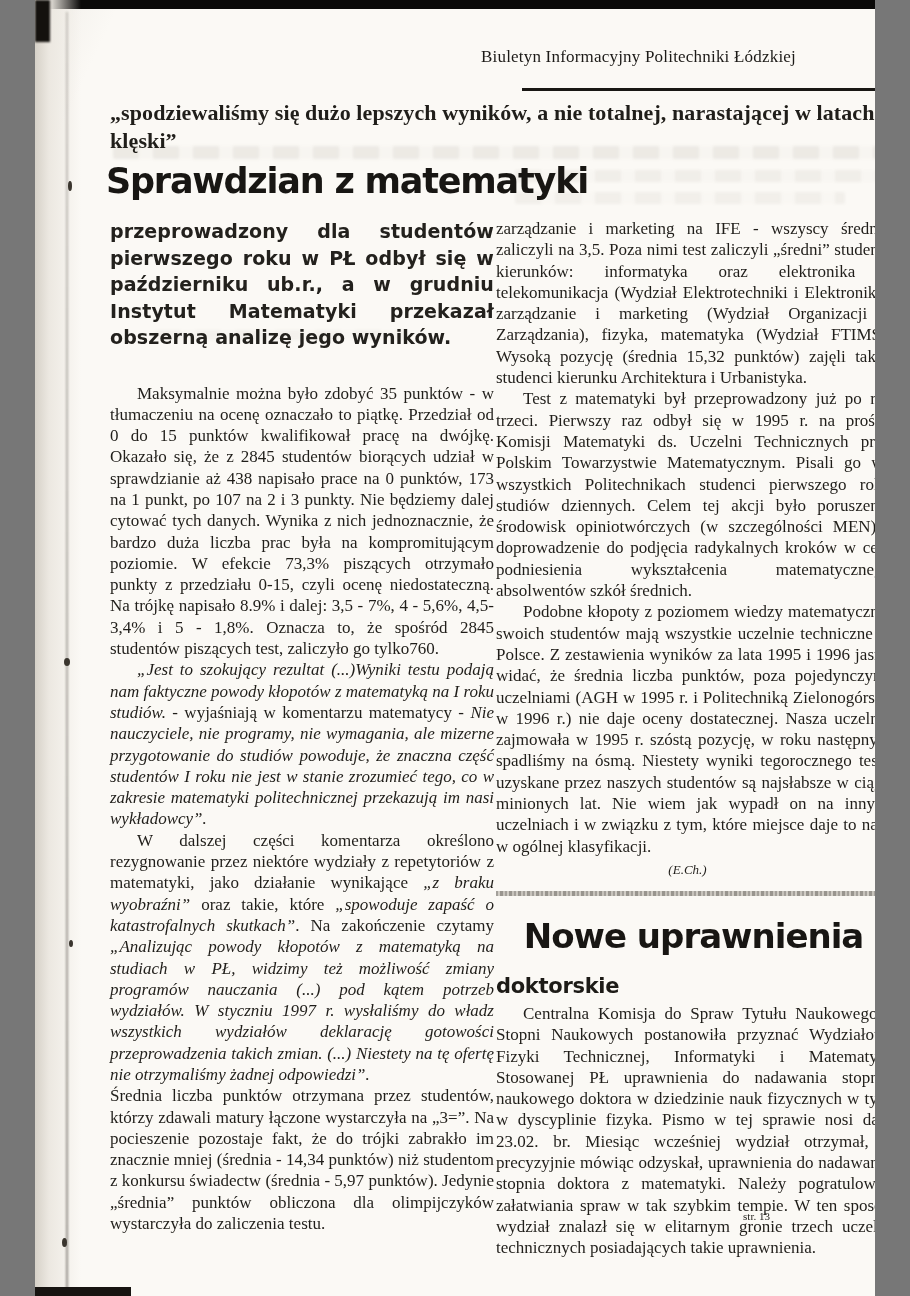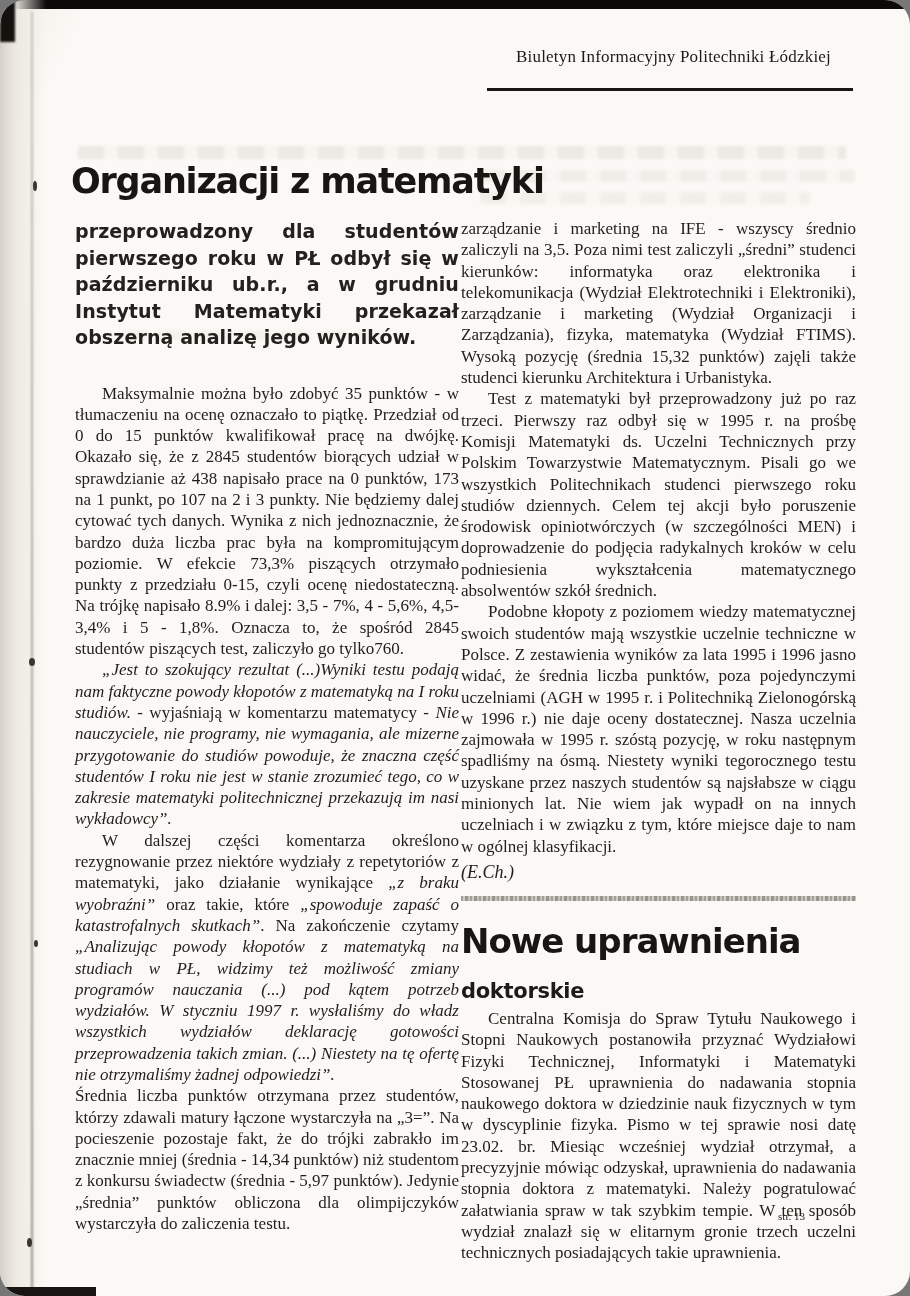--- a/index.html
+++ b/index.html
@@ -1,24 +1,23 @@
 <!DOCTYPE html>
 <html lang="pl"><head>
 <meta charset="utf-8">
 <style>
   html,body { margin:0; padding:0; background:#777; }
   .sheet {
-    position:relative; width:910px; height:1296px; margin:0 auto;
+    position:relative; width:840px; height:1296px; margin:0 auto;
     background:
       linear-gradient(115deg, rgba(210,204,194,0.25) 0%, rgba(250,248,244,0) 6%),
       linear-gradient(0deg, #fbf9f5, #fbf9f5);
     overflow:hidden;
     font-family:"Liberation Serif", serif;
     color:#201e1a;
-    border-radius:25px;
   }
   
   .topbar { position:absolute; top:0; left:0; right:0; height:9px; background:#0b0a09; }
   .corner-tl { position:absolute; top:0; left:0; width:15px; height:42px; background:#14110e; filter:blur(1px); }
   .edge-shade { position:absolute; left:0; top:0; bottom:0; width:46px;
     background:linear-gradient(90deg,#d6d1c8 0px,#ece8e1 14px,rgba(251,249,245,0) 46px); }
   .crease { position:absolute; left:31px; top:12px; bottom:0; width:2px;
     background:linear-gradient(180deg, rgba(95,90,82,.30), rgba(70,64,57,.55)); filter:blur(1.2px); }
   .speck { position:absolute; background:#3a352e; border-radius:50%; filter:blur(.5px); }
   .corner-bl { position:absolute; left:0; bottom:0; width:96px; height:9px; background:#171411; filter:blur(.6px); }
@@ -41,25 +40,25 @@
   .col-right { left:461px; width:395px; }
 
   .lead { font-family:"DejaVu Sans", sans-serif; font-weight:bold;
     font-size:19px; line-height:26.5px; text-align:justify; letter-spacing:.1px;
     margin:0 0 32px 0; color:#23211d; }
   .sec-h { font-family:"DejaVu Sans", sans-serif; font-weight:bold;
     font-size:21px; letter-spacing:-.3px; margin:11px 0 5px 0; color:#1d1b17; }
   p.body { font-size:17px; line-height:21.3px; text-align:justify; margin:0; }
   p.indent { text-indent:27px; }
   .line-p { font-size:17px; line-height:21.3px; text-indent:27px; margin:8px 0 0 0; }
-  .sig { text-align:left; font-style:italic; font-size:18px; margin:5px 12px 0 0; }
+  .sig { text-align:center; font-style:italic; font-size:13px; margin:5px 12px 0 0; }
   .divider { height:5px; margin:13px 0 20px 0; opacity:.85;
     background:repeating-linear-gradient(90deg,#94908a 0 2px,#c9c5bd 2px 4px,#87837c 4px 7px,#bdb9b1 7px 9px); }
   .title-nowe { font-family:"DejaVu Sans", sans-serif; font-weight:bold;
-    font-size:34px; letter-spacing:-1px; margin:10px 0 18px 0; color:#181613; }
+    font-size:34px; letter-spacing:-1px; text-align:center; margin:10px 0 18px 0; color:#181613; }
   em { font-style:italic; }
 
   .page-num { position:absolute; top:1210px; right:105px; font-size:11px; }
 </style>
 </head>
 <body>
 
 <div class="sheet">
 
   <div class="topbar"></div>
@@ -73,21 +72,22 @@
   <div class="speck" style="left:27px;top:1238px;width:5px;height:9px"></div>
 
   <div class="ghost" style="left:78px;top:146px;width:768px;height:13px"></div>
   <div class="ghost" style="left:480px;top:170px;width:375px;height:12px;opacity:.4"></div>
   <div class="ghost" style="left:480px;top:192px;width:330px;height:12px;opacity:.35"></div>
   <div class="ghost" style="left:120px;top:330px;width:250px;height:10px;opacity:.25"></div>
 
   <div class="masthead">Biuletyn Informacyjny Politechniki Łódzkiej</div>
   <div class="masthead-rule"></div>
 
-  <div class="title-main">Organizacji z matematyki</div>
+  <div class="quote">„spodziewaliśmy się dużo lepszych wyników, a nie totalnej, narastającej w latach klęski”</div>
+  <div class="title-main">Sprawdzian z matematyki</div>
 
   <div class="col col-left">
       <div class="lead">przeprowadzony dla studentów pierwszego roku w PŁ odbył się w październiku ub.r., a w grudniu Instytut Matematyki przekazał obszerną analizę jego wyników.</div>
       <p class="body indent"><span>Maksymalnie można było zdobyć 35 punktów - w tłumaczeniu na ocenę oznaczało to piątkę. Przedział od 0 do 15 punktów kwalifikował pracę na dwójkę. Okazało się, że z 2845 studentów biorących udział w sprawdzianie aż 438 napisało prace na 0 punktów, 173 na 1 punkt, po 107 na 2 i 3 punkty. Nie będziemy dalej cytować tych danych. Wynika z nich jednoznacznie, że bardzo duża liczba prac była na kompromitującym poziomie. W efekcie 73,3% piszących otrzymało punkty z przedziału 0-15, czyli ocenę niedostateczną. Na trójkę napisało 8.9% i dalej: 3,5 - 7%, 4 - 5,6%, 4,5-3,4% i 5 - 1,8%. Oznacza to, że spośród 2845 studentów piszących test, zaliczyło go tylko760.</span></p>
       <p class="body indent"><em>„Jest to szokujący rezultat (...)Wyniki testu podają nam faktyczne powody kłopotów z matematyką na I roku studiów.</em><span> - wyjaśniają w komentarzu matematycy - </span><em>Nie nauczyciele, nie programy, nie wymagania, ale mizerne przygotowanie do studiów powoduje, że znaczna część studentów I roku nie jest w stanie zrozumieć tego, co w zakresie matematyki politechnicznej przekazują im nasi wykładowcy”.</em></p>
       <p class="body indent"><span>W dalszej części komentarza określono rezygnowanie przez niektóre wydziały z repetytoriów z matematyki, jako działanie wynikające </span><em>„z braku wyobraźni”</em><span> oraz takie, które </span><em>„spowoduje zapaść o katastrofalnych skutkach”</em><span>. Na zakończenie czytamy </span><em>„Analizując powody kłopotów z matematyką na studiach w PŁ, widzimy też możliwość zmiany programów nauczania (...) pod kątem potrzeb wydziałów. W styczniu 1997 r. wysłaliśmy do władz wszystkich wydziałów deklarację gotowości przeprowadzenia takich zmian. (...) Niestety na tę ofertę nie otrzymaliśmy żadnej odpowiedzi”.</em></p>
       <p class="body"><span>Średnia liczba punktów otrzymana przez studentów, którzy zdawali matury łączone wystarczyła na „3=”. Na pocieszenie pozostaje fakt, że do trójki zabrakło im znacznie mniej (średnia - 14,34 punktów) niż studentom z konkursu świadectw (średnia - 5,97 punktów). Jedynie „średnia” punktów obliczona dla olimpijczyków wystarczyła do zaliczenia testu.</span></p>
     </div>
   <div class="col col-right">
       <p class="body"><span>zarządzanie i marketing na IFE - wszyscy średnio zaliczyli na 3,5. Poza nimi test zaliczyli „średni” studenci kierunków: informatyka oraz elektronika i telekomunikacja (Wydział Elektrotechniki i Elektroniki), zarządzanie i marketing (Wydział Organizacji i Zarządzania), fizyka, matematyka (Wydział FTIMS). Wysoką pozycję (średnia 15,32 punktów) zajęli także studenci kierunku Architektura i Urbanistyka.</span></p>

